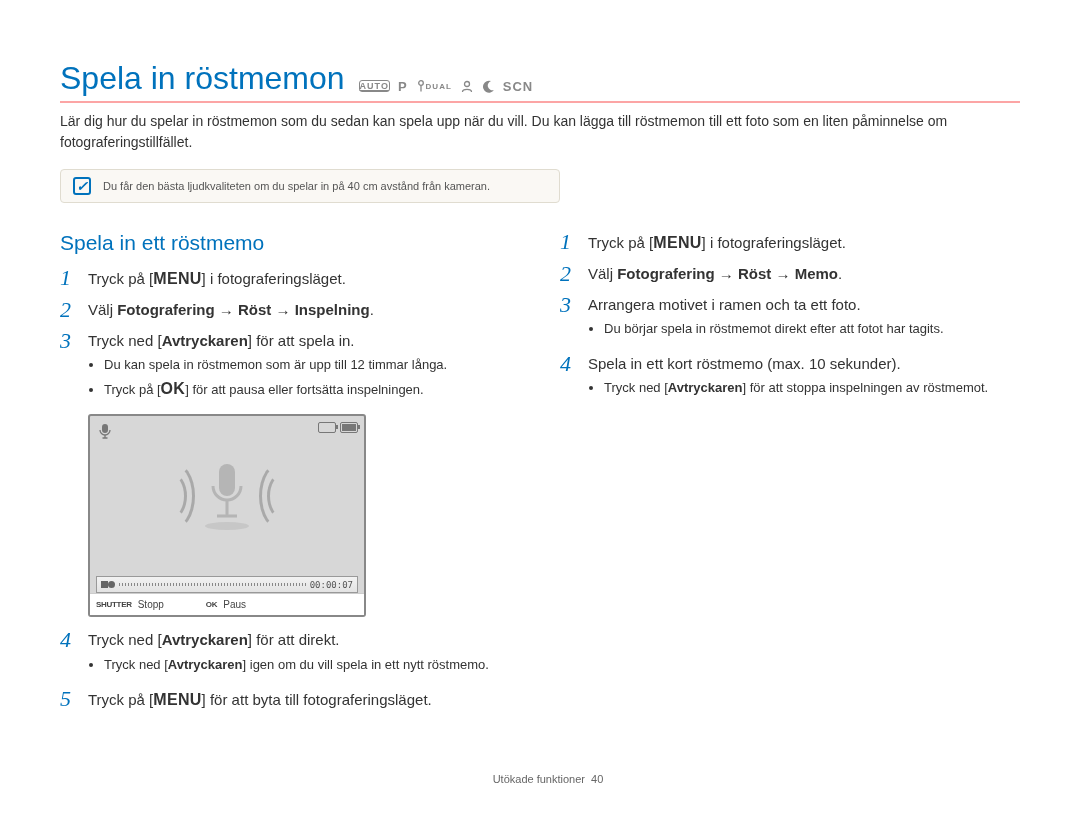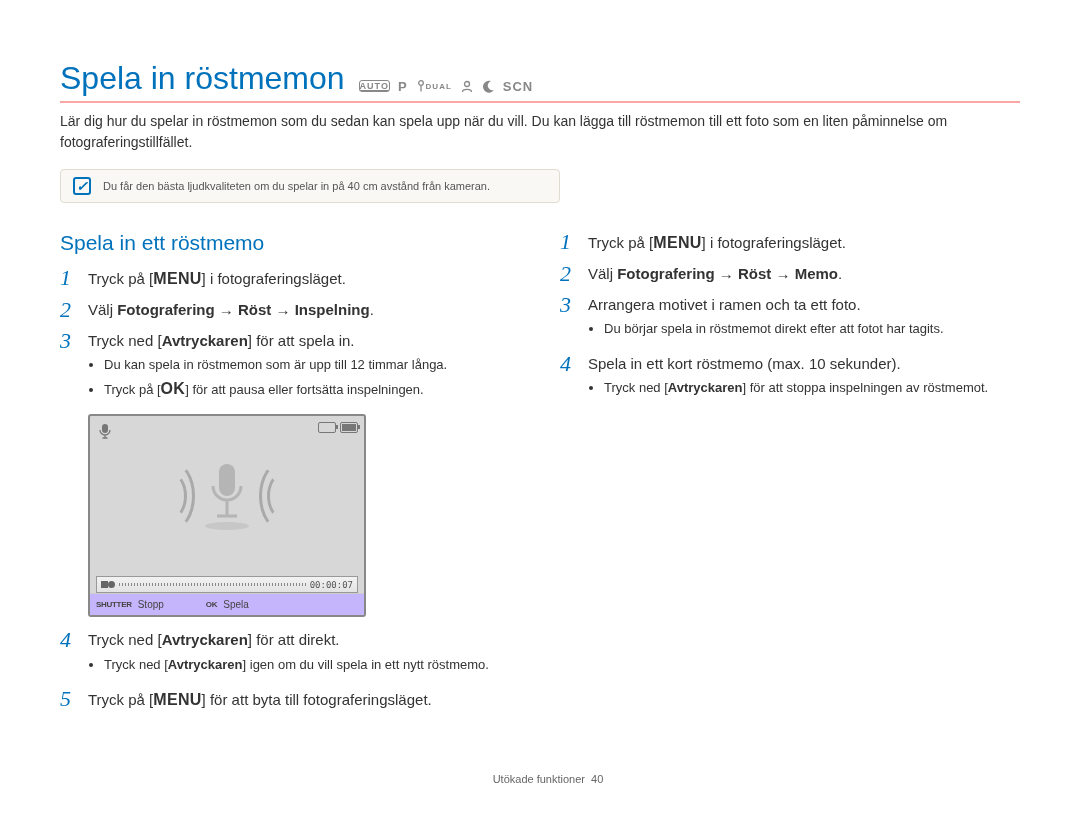--- a/index.html
+++ b/index.html
@@ -219,21 +219,21 @@
     width: 7px; height: 7px; background:#666;
   }
   .cam-bar .line {
     flex: 1;
     height: 3px;
     background: repeating-linear-gradient(90deg,#888 0 1px, transparent 1px 3px);
     margin: 0 4px;
   }
   .cam-bottom {
     height: 22px;
-    background: #c4b5fd;
+    background: #ffffff;
     display: flex;
     align-items: center;
     font-size: 10px;
     color: #444;
     padding: 0 6px;
     gap: 6px;
     border-top: 1px solid #ccc;
   }
   .cam-bottom .kbd {
     font-weight: bold;
@@ -348,21 +348,21 @@
           <span class="sq"></span>
           <span class="pb"></span>
           <span class="line"></span>
           <span>00:00:07</span>
         </div>
         <div class="cam-bottom">
           <span class="kbd">SHUTTER</span>
           <span>Stopp</span>
           <span style="width:30px;"></span>
           <span class="kbd">OK</span>
-          <span>Spela</span>
+          <span>Paus</span>
         </div>
       </div>
 
       <div class="step">
         <div class="step-num">4</div>
         <div class="step-body">
           <span>Tryck ned [</span><span class="bracket-label">Avtryckaren</span><span>] för att direkt.</span>
           <ul class="sub-list">
             <li>
               <span>Tryck ned [</span><span class="bracket-label">Avtryckaren</span><span>] igen om du vill spela in ett nytt röstmemo.</span>

